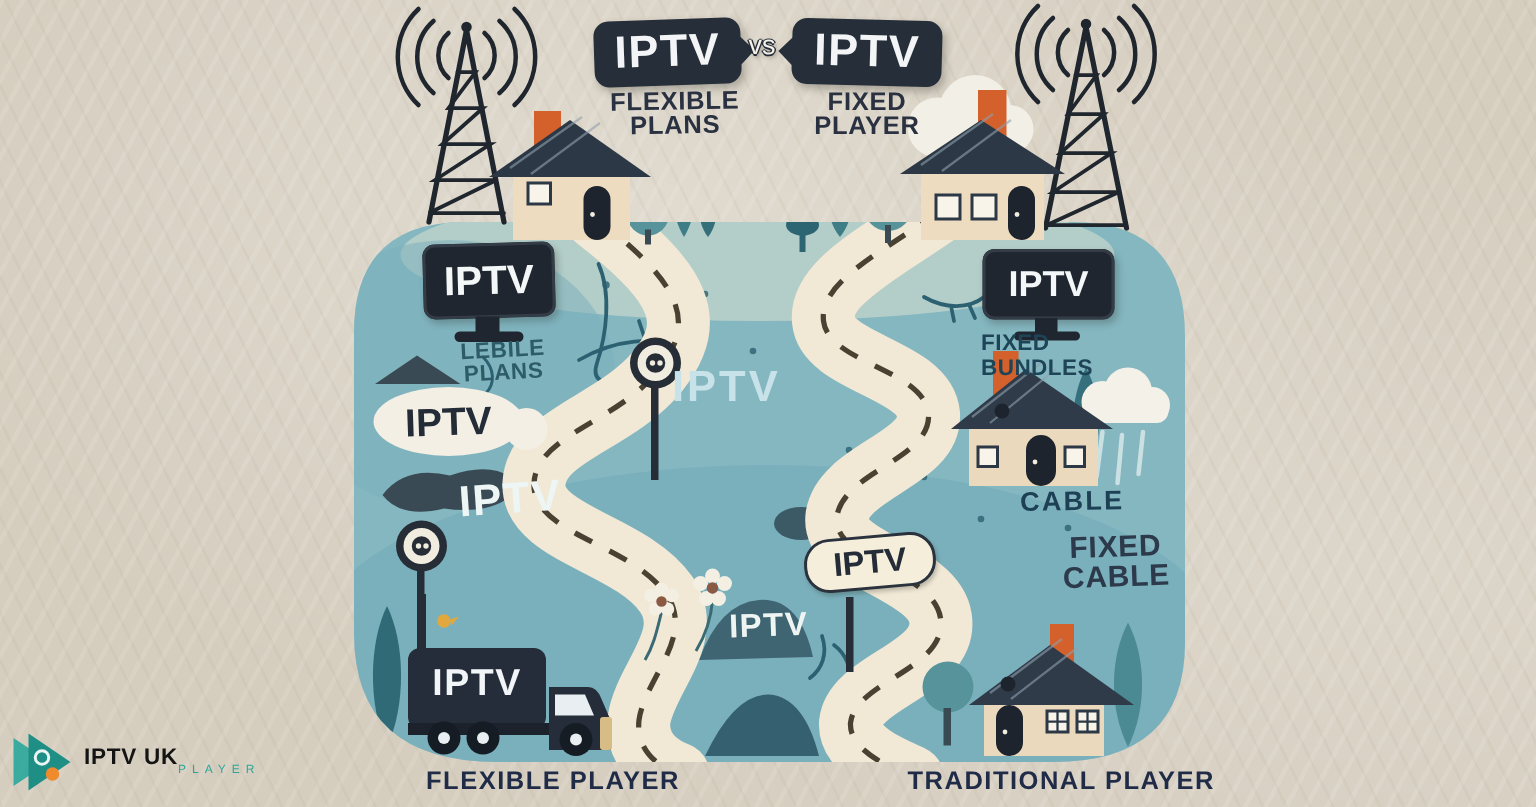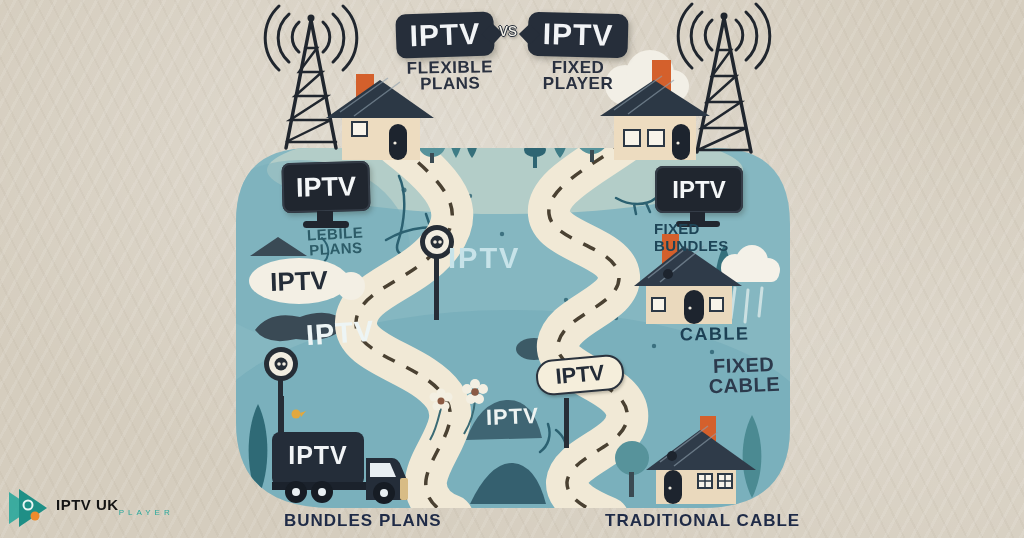--- a/index.html
+++ b/index.html
@@ -363,22 +363,22 @@
     <span>IPTV</span>
   </div>
   <div class="ov road-label-center">IPTV</div>
   <div class="ov cable-label">CABLE</div>
   <div class="ov fixed-cable">
     <div>FIXED</div>
     <div>CABLE</div>
   </div>
   <div class="ov truck-label">IPTV</div>
 
-  <div class="ov foot foot-left">BUNDLES PLANS</div>
-  <div class="ov foot foot-right">TRADITIONAL CABLE</div>
+  <div class="ov foot foot-left">FLEXIBLE PLAYER</div>
+  <div class="ov foot foot-right">TRADITIONAL PLAYER</div>
 
   <div class="ov logo">
     <svg width="44" height="42" viewBox="0 0 44 42">
       <polygon points="3,6 3,38 27,22" fill="#2aa79b" opacity="0.9"></polygon>
       <polygon points="13,3 13,41 41,22" fill="#1f8f86"></polygon>
       <circle cx="22" cy="19" r="4.5" fill="none" stroke="#eaf6f4" stroke-width="2"></circle>
       <circle cx="29" cy="30" r="4.5" fill="#ef8b2c"></circle>
     </svg>
     <div class="logo-text">
       <span class="logo-title">IPTV UK</span>

